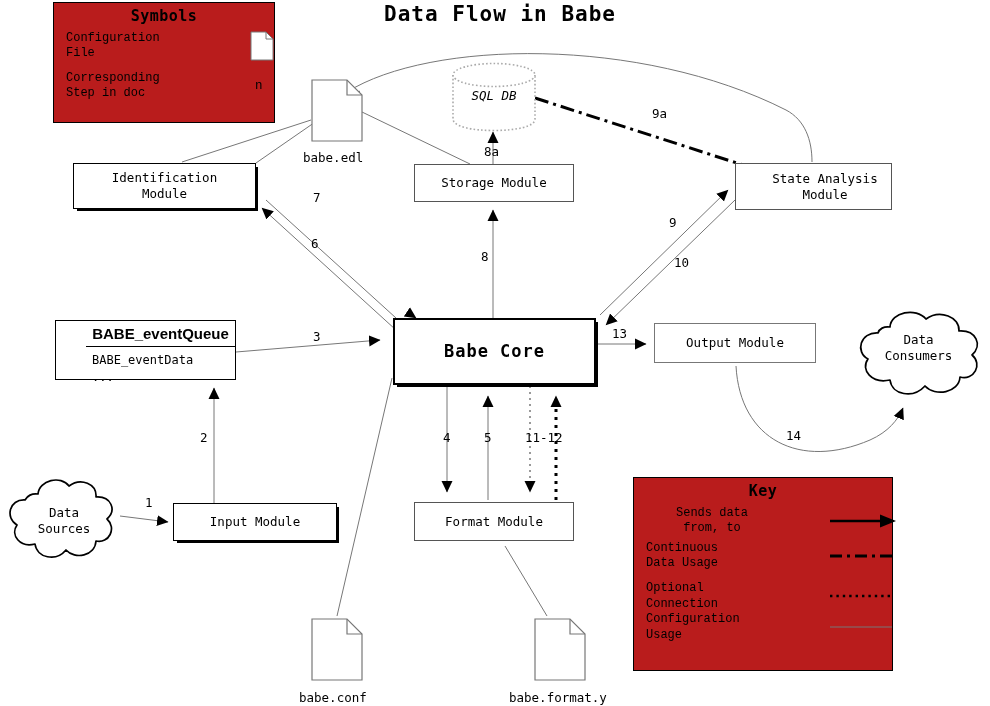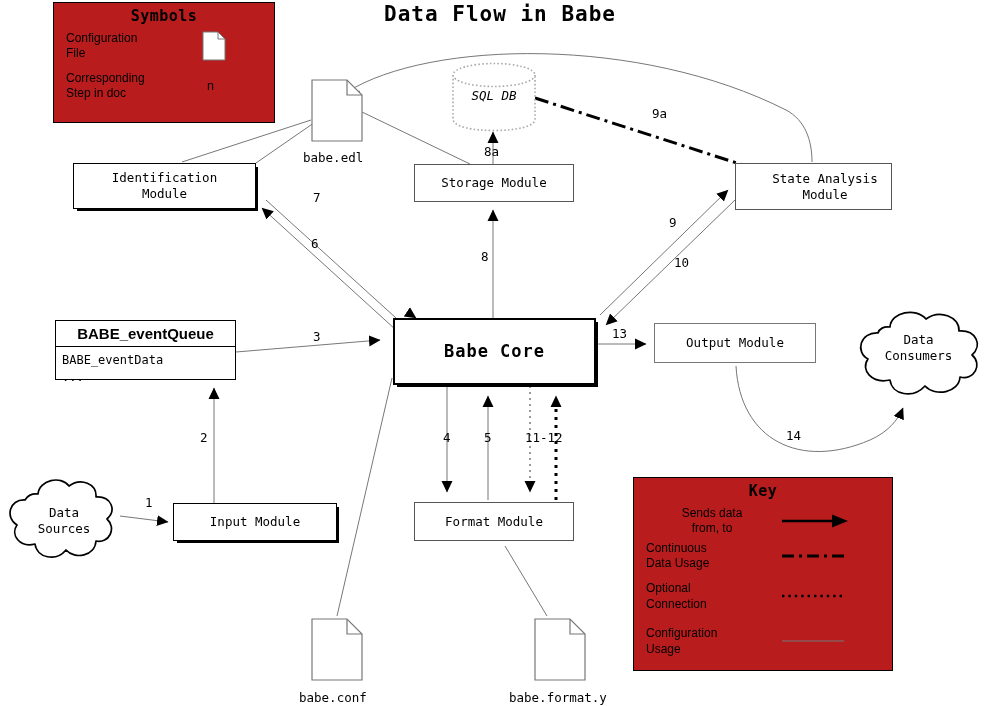--- a/index.html
+++ b/index.html
@@ -37,22 +37,22 @@
     border:1px solid #000;z-index:6;
   }
   .panel-title{
     text-align:center;font-weight:bold;font-size:15px;
     font-family:"DejaVu Sans Mono", monospace;
     margin:4px 0 6px 0;letter-spacing:0.5px;
   }
   .legend-row{
     display:flex;align-items:flex-start;
     font-size:12px;line-height:1.28;
-    font-family:Liberation Sans, sans-serif;
-    margin:0 0 9px 0;padding:0 8px 0 12px;
+    font-family:Liberation Mono, monospace;
+    margin:0 0 9px 0;padding:0 8px 0 12px;gap:48px;
   }
   .legend-text{flex:0 0 auto;white-space:pre-line;width:132px;}
   .legend-art{flex:1 1 auto;display:flex;align-items:center;justify-content:flex-start;
               height:30px;padding-left:4px;}
 
   
   #event-queue{
     position:absolute;box-sizing:border-box;background:#fff;
     border:1px solid #000;z-index:6;
   }
@@ -199,21 +199,21 @@
     <div class="legend-row" style="margin-bottom:10px;">
       <div class="legend-text">Continuous
 Data Usage</div>
       <div class="legend-art">
         <svg width="70" height="16" viewBox="0 0 70 16">
           <line x1="0" y1="8" x2="62" y2="8" stroke="#000" stroke-width="3" stroke-dasharray="12,5,3,5"></line>
         </svg>
       </div>
     </div>
 
-    <div class="legend-row" style="margin-bottom:14px;">
+    <div class="legend-row" style="margin-bottom:0;">
       <div class="legend-text">Optional
 Connection</div>
       <div class="legend-art">
         <svg width="70" height="16" viewBox="0 0 70 16">
           <line x1="0" y1="8" x2="62" y2="8" stroke="#000" stroke-width="2.6" stroke-dasharray="2.4,4"></line>
         </svg>
       </div>
     </div>
 
     <div class="legend-row" style="margin-bottom:0;">
@@ -260,21 +260,21 @@
 
   <svg style="position:absolute;left:850px;top:305px;width:137px;height:99px;z-index:5;" viewBox="0 0 137 99">
     <path d="M40,22 C41,7 66,2 76,14 C90,4 110,12 109,26
              C126,25 133,40 122,50 C133,59 124,76 110,72
              C109,88 85,92 75,81 C63,94 42,90 40,75
              C22,79 10,65 18,54 C5,47 10,27 28,28 C29,24 34,21 40,22 Z" fill="#fff" stroke="#000" stroke-width="1.7" stroke-linejoin="round"></path>
   </svg>
   <div class="cloudlabel" style="left:850px;top:332px;width:137px;">Data
 Consumers</div>
 
-  <div id="event-queue" style="left:55px;top:320px;width:181px;height:60px;">
+  <div id="event-queue" style="left:55px;top:320px;width:181px;height:60px;padding-left:30px;">
     <div id="eq-title">BABE_eventQueue</div>
     <div id="eq-body">BABE_eventData
 ...</div>
   </div>
 
   <div class="fileicon" style="left:311px;top:79px;">
     <svg width="52" height="63" viewBox="0 0 52 63">
       <path d="M1,1 H36 L51,16 V62 H1 Z" fill="#fff" stroke="#777" stroke-width="1.2"></path>
       <path d="M36,1 V16 H51" fill="none" stroke="#777" stroke-width="1.2"></path>
     </svg>

